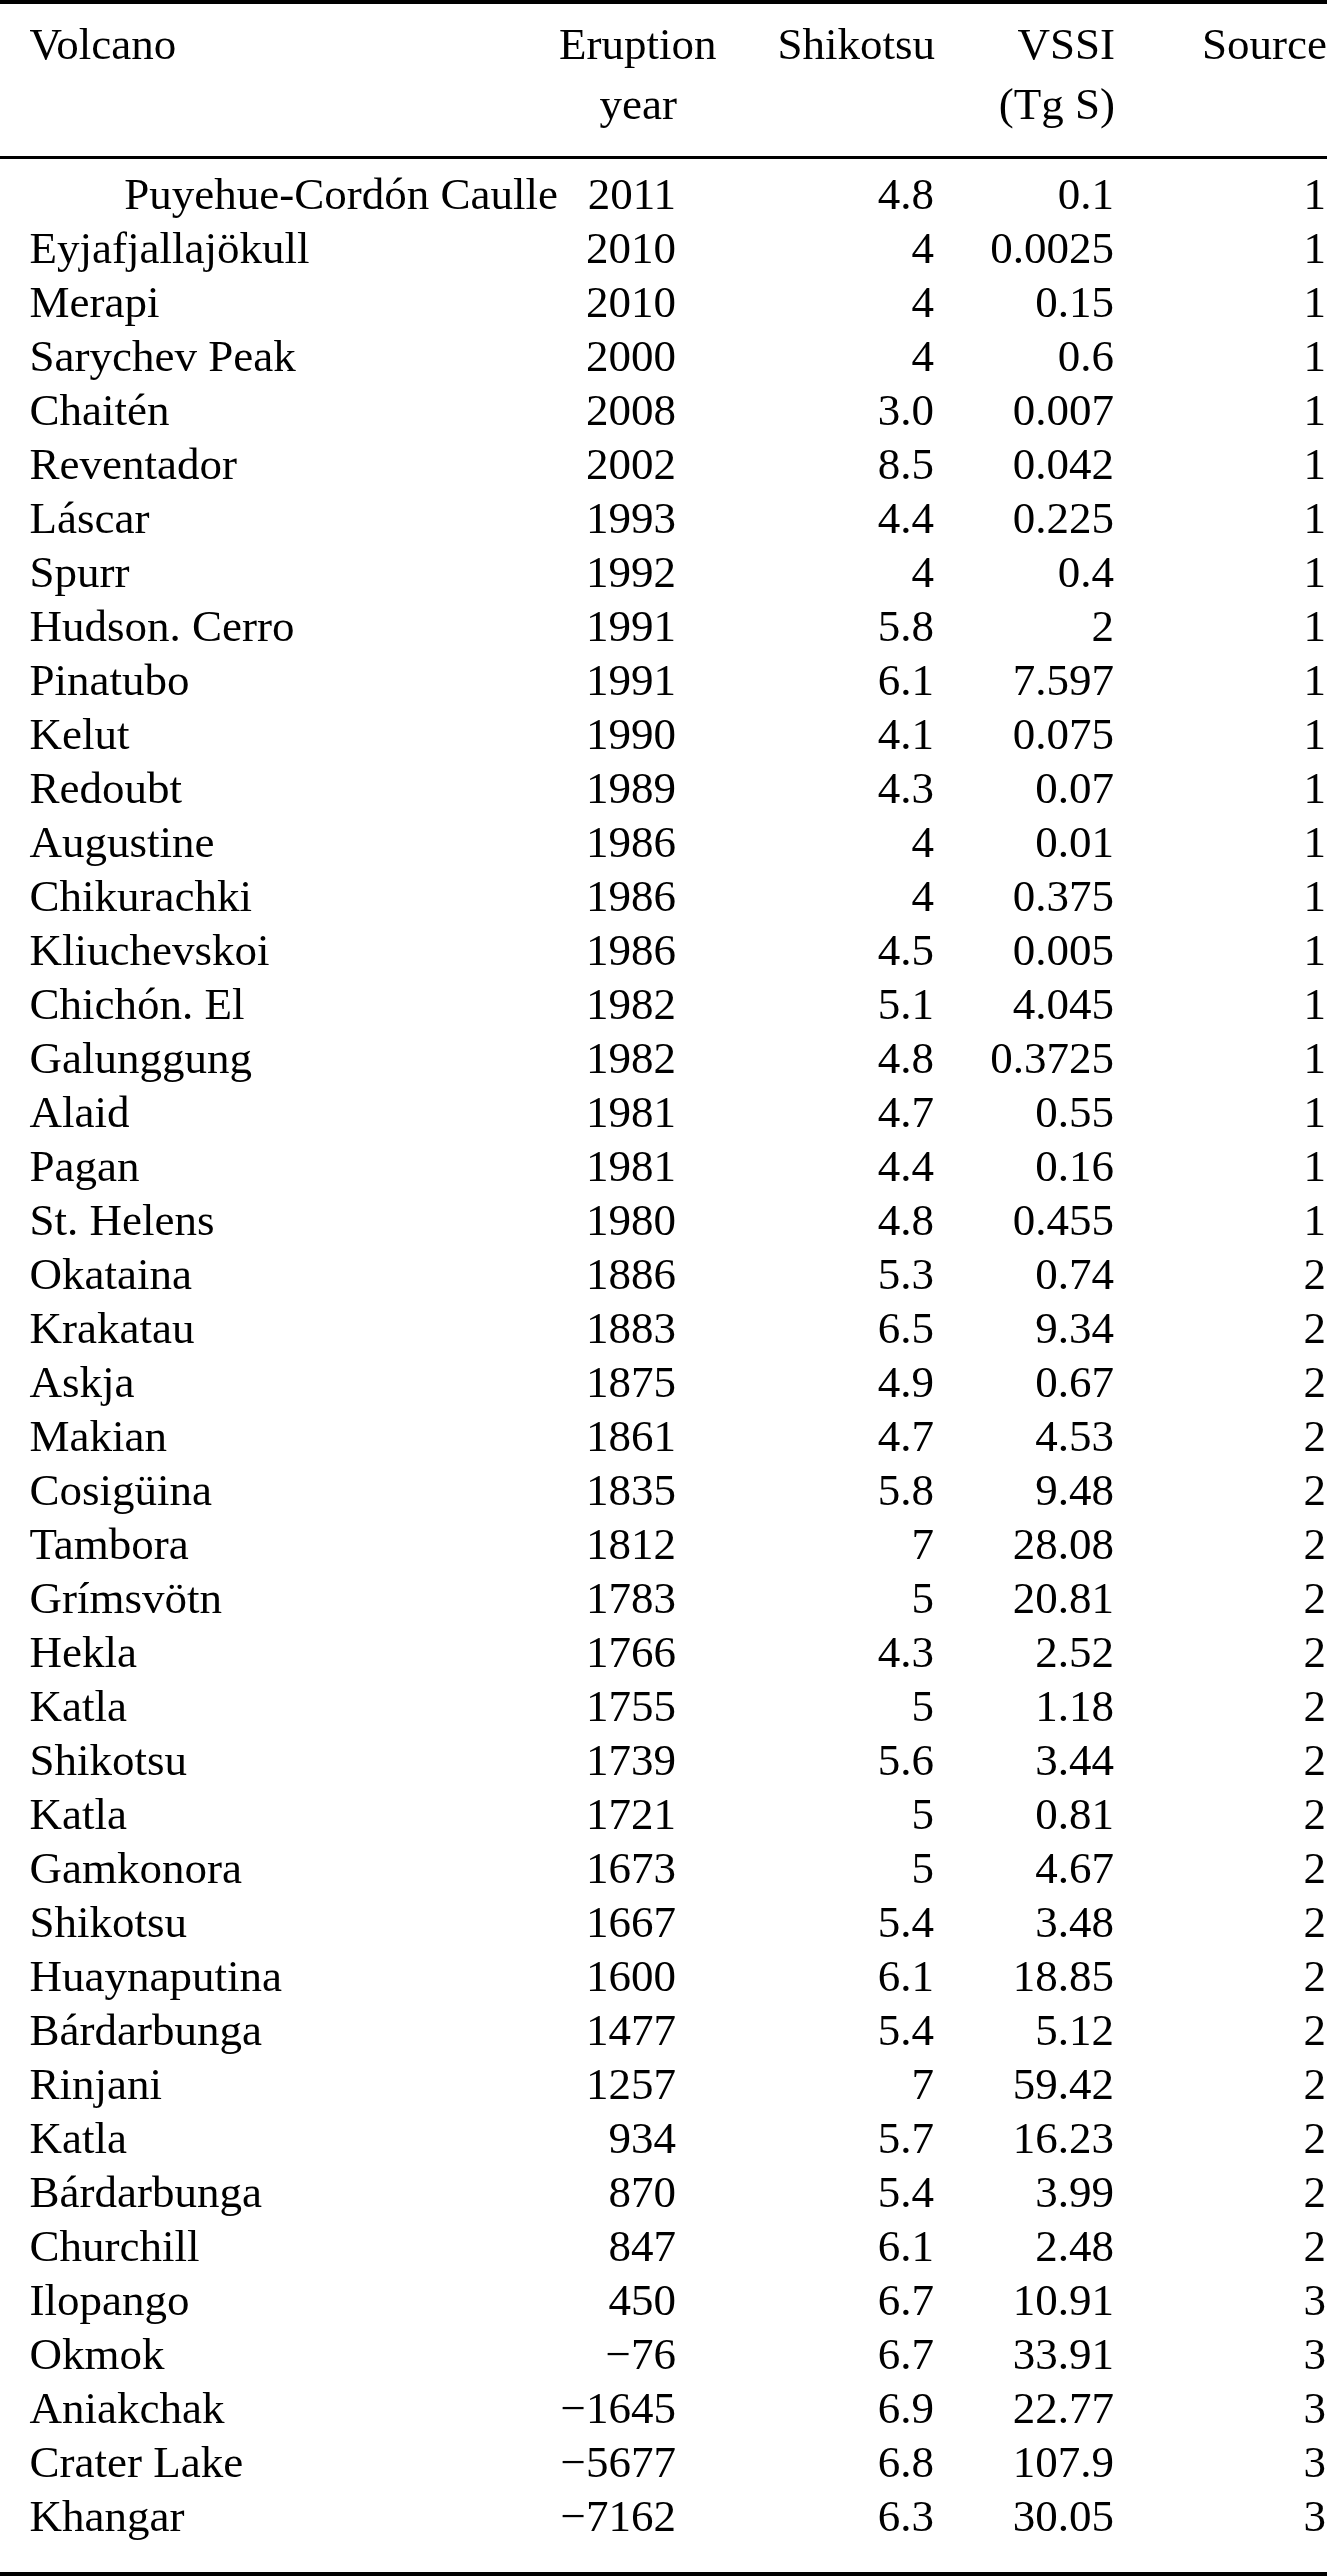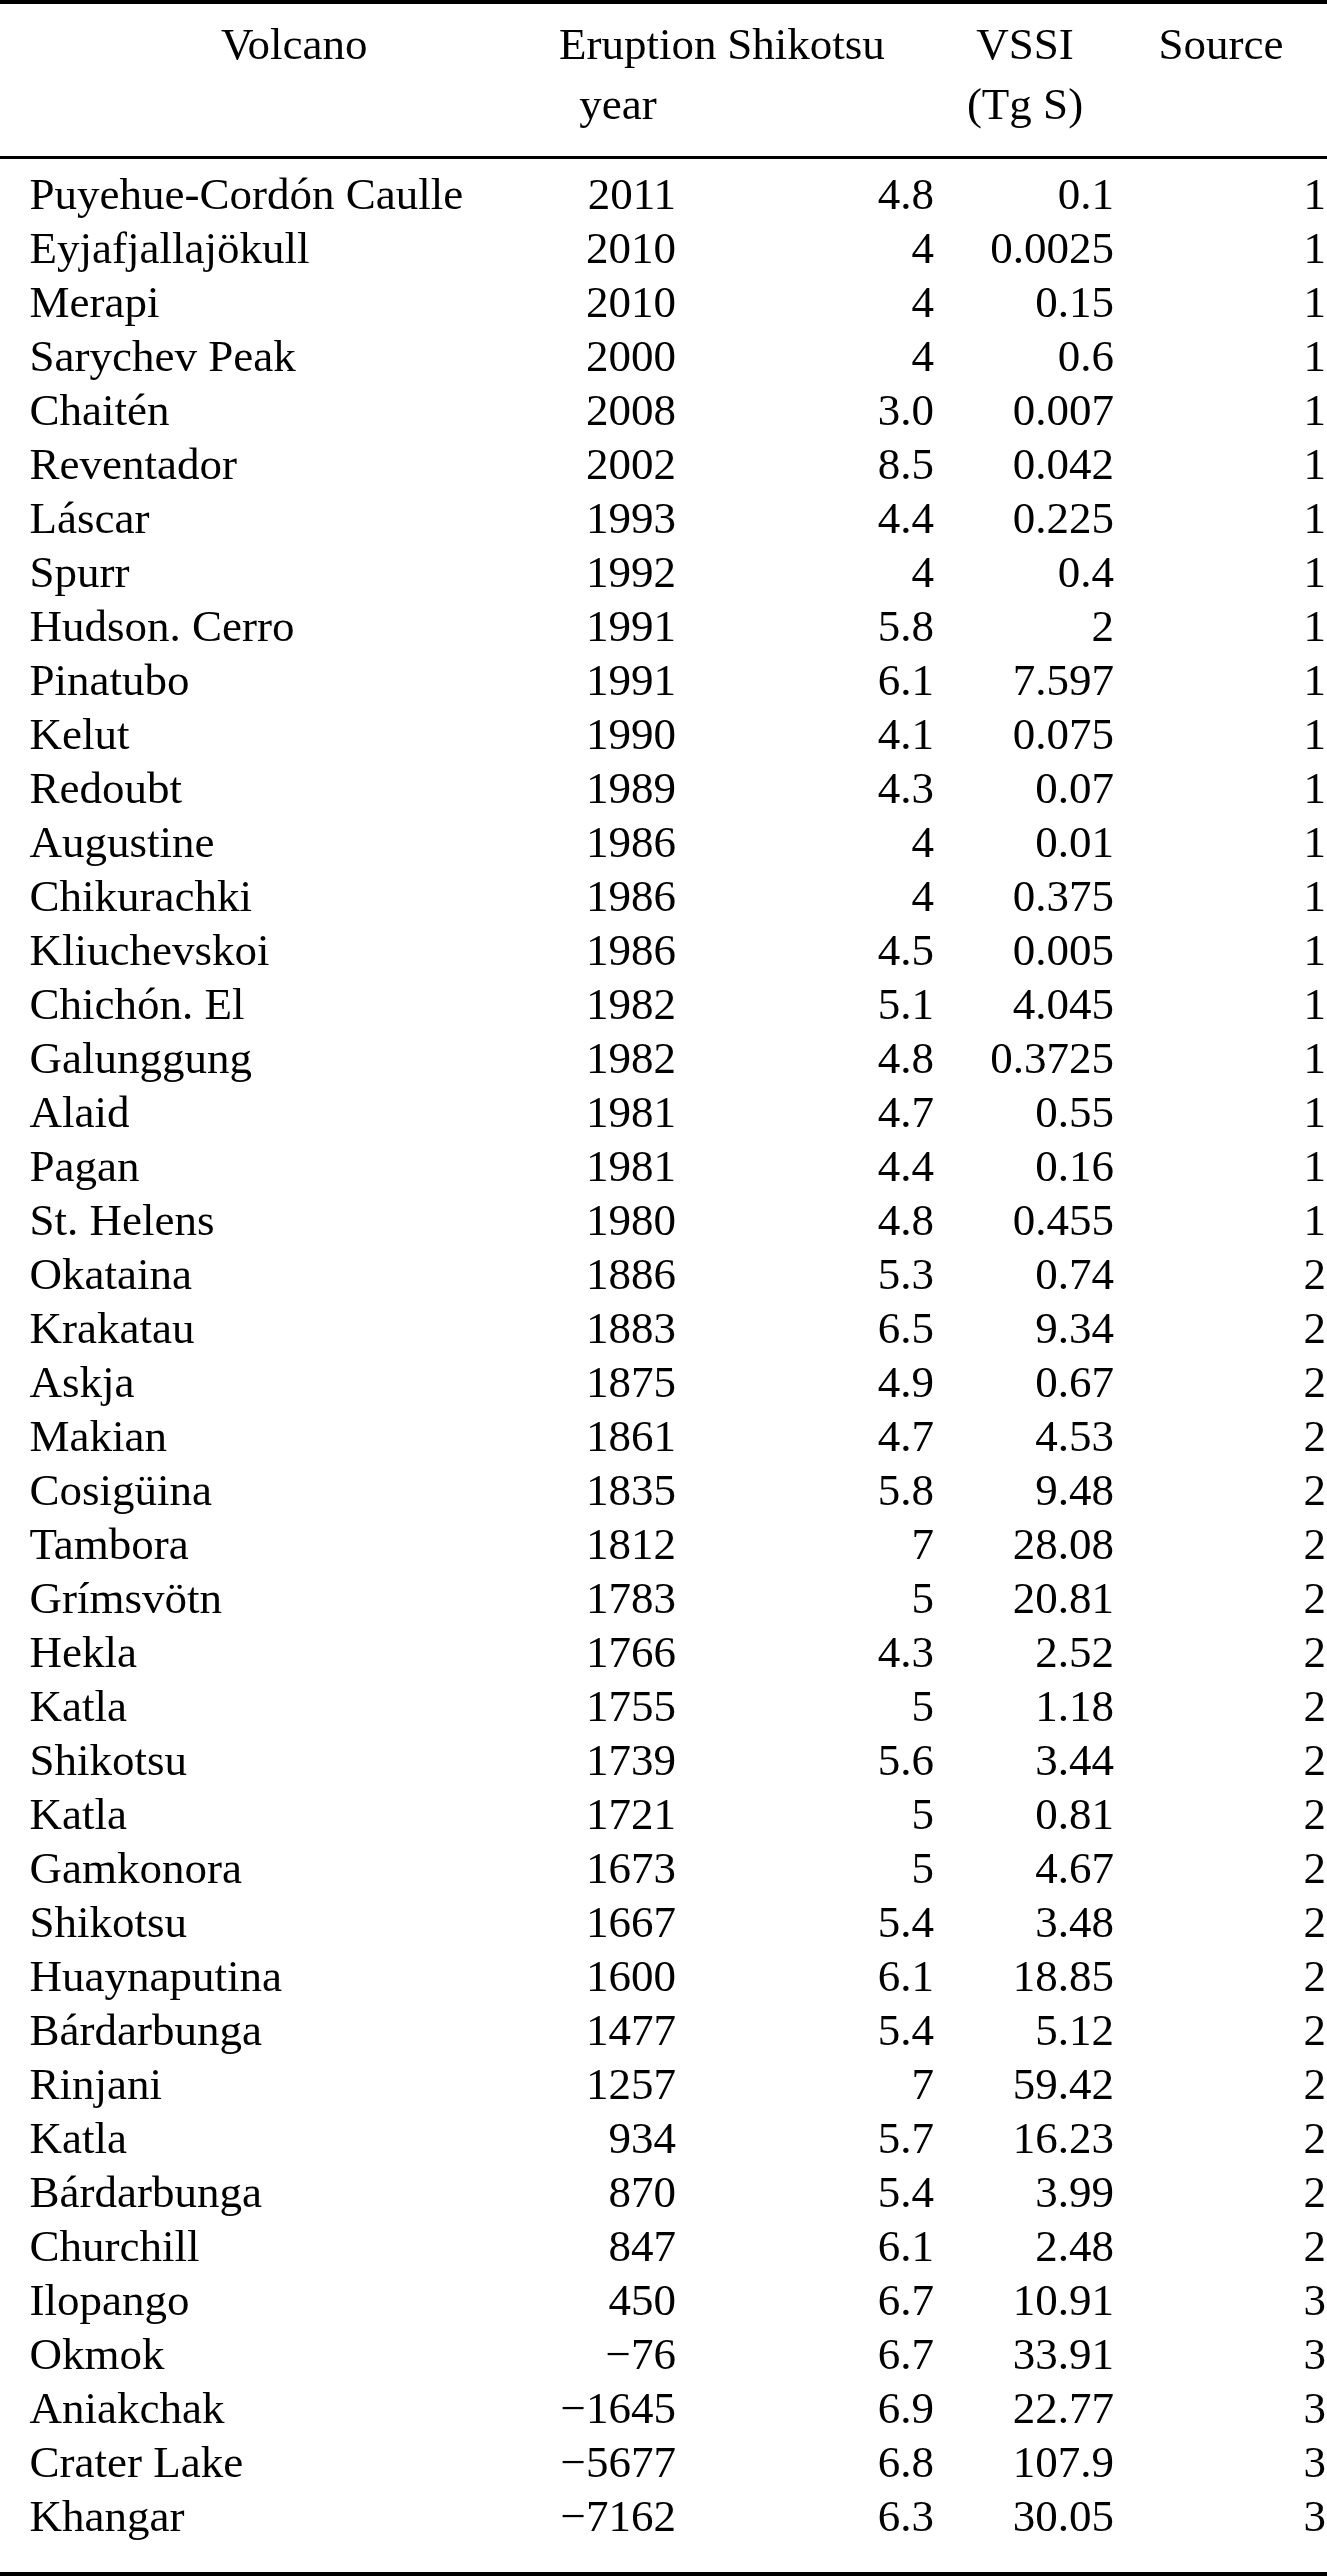--- a/index.html
+++ b/index.html
@@ -38,21 +38,21 @@
   col.c-vssi    { width: 180px; }
   col.c-source  { width: 212px; }
 
   thead th {
     font-weight: normal;
     vertical-align: top;
     padding: 10.3px 0 22px 0;
     border-bottom: 3.2px solid #000000;
     white-space: nowrap;
   }
-  .hline { line-height: 60px; text-align: center; }
+  .hline { line-height: 60px; }
   .hline:empty { display: none; }
 
   th.col-volcano, td.col-volcano {
     text-align: left;
     padding-left: 29.5px;
   }
   th.col-year,   td.col-year,
   th.col-mag,    td.col-mag,
   th.col-vssi,   td.col-vssi,
   th.col-source, td.col-source {
@@ -61,21 +61,21 @@
   th.col-source, td.col-source { }
 
   tbody td {
     height: 54px;
     line-height: 54px;
     padding-top: 0;
     padding-bottom: 0;
     white-space: nowrap;
     vertical-align: middle;
   }
-  tbody tr:first-child td { padding-top: 7.7px; }
+  tbody tr:first-child td { padding-top: 7.7px; text-align: right; }
 </style>
 </head>
 <body>
 
 <div class="page">
   <div class="rule rule-top"></div>
 
   <table class="volcano-table">
     <colgroup>
       <col class="c-volcano">

